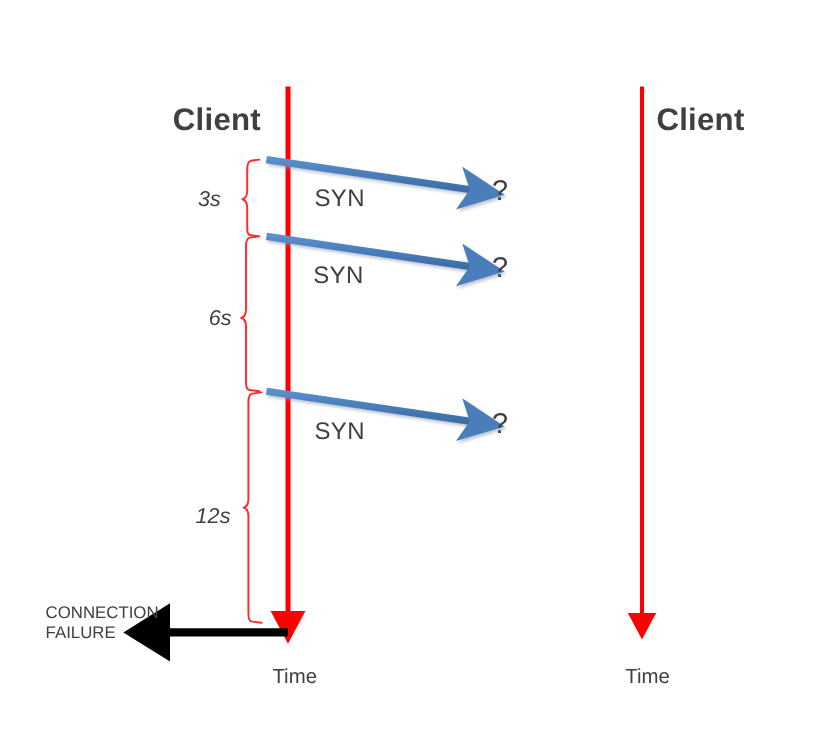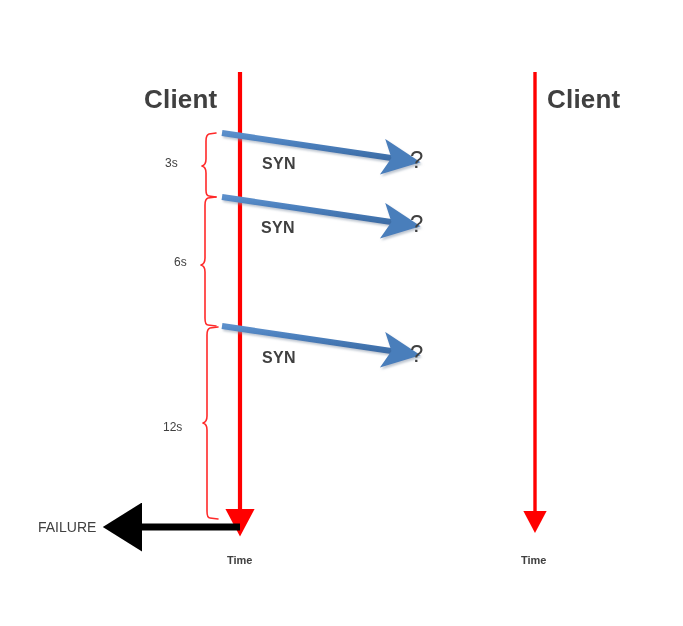--- a/index.html
+++ b/index.html
@@ -27,35 +27,36 @@
     white-space: pre;
     color: #404040;
     text-align: center;
   }
   .title-lbl {
     font-size: 26px;
     font-weight: bold;
     letter-spacing: 0.2px;
   }
   .syn-lbl {
-    font-size: 16px;
-    font-weight: bold;
+    font-size: 20px;
+    font-weight: normal;
     letter-spacing: 0.3px;
   }
   .qm-lbl {
     font-size: 24px;
     font-weight: normal;
   }
   .dur-lbl {
-    font-size: 12px;
+    font-size: 18px;
     font-weight: normal;
+    font-style: italic;
   }
   .time-lbl {
-    font-size: 11px;
-    font-weight: bold;
+    font-size: 17px;
+    font-weight: normal;
   }
   .fail-lbl {
     font-size: 14px;
     font-weight: normal;
     line-height: 20px;
   }
 </style>
 </head>
 <body>
 
@@ -127,18 +128,19 @@
   <div class="lbl syn-lbl" style="left:262px; top:349px;">SYN</div>
 
   <div class="lbl qm-lbl" style="left:410px; top:146px;">?</div>
   <div class="lbl qm-lbl" style="left:410px; top:210px;">?</div>
   <div class="lbl qm-lbl" style="left:410px; top:340px;">?</div>
 
   <div class="lbl dur-lbl" style="left:165px; top:156px;">3s</div>
   <div class="lbl dur-lbl" style="left:174px; top:255px;">6s</div>
   <div class="lbl dur-lbl" style="left:163px; top:420px;">12s</div>
 
+  <div class="lbl fail-lbl" style="left:38px; top:500px;">CONNECTION</div>
   <div class="lbl fail-lbl" style="left:38px; top:517px;">FAILURE</div>
 
   <div class="lbl time-lbl" style="left:227px; top:554px;">Time</div>
   <div class="lbl time-lbl" style="left:521px; top:554px;">Time</div>
 
 </div>
 
 </body></html>

